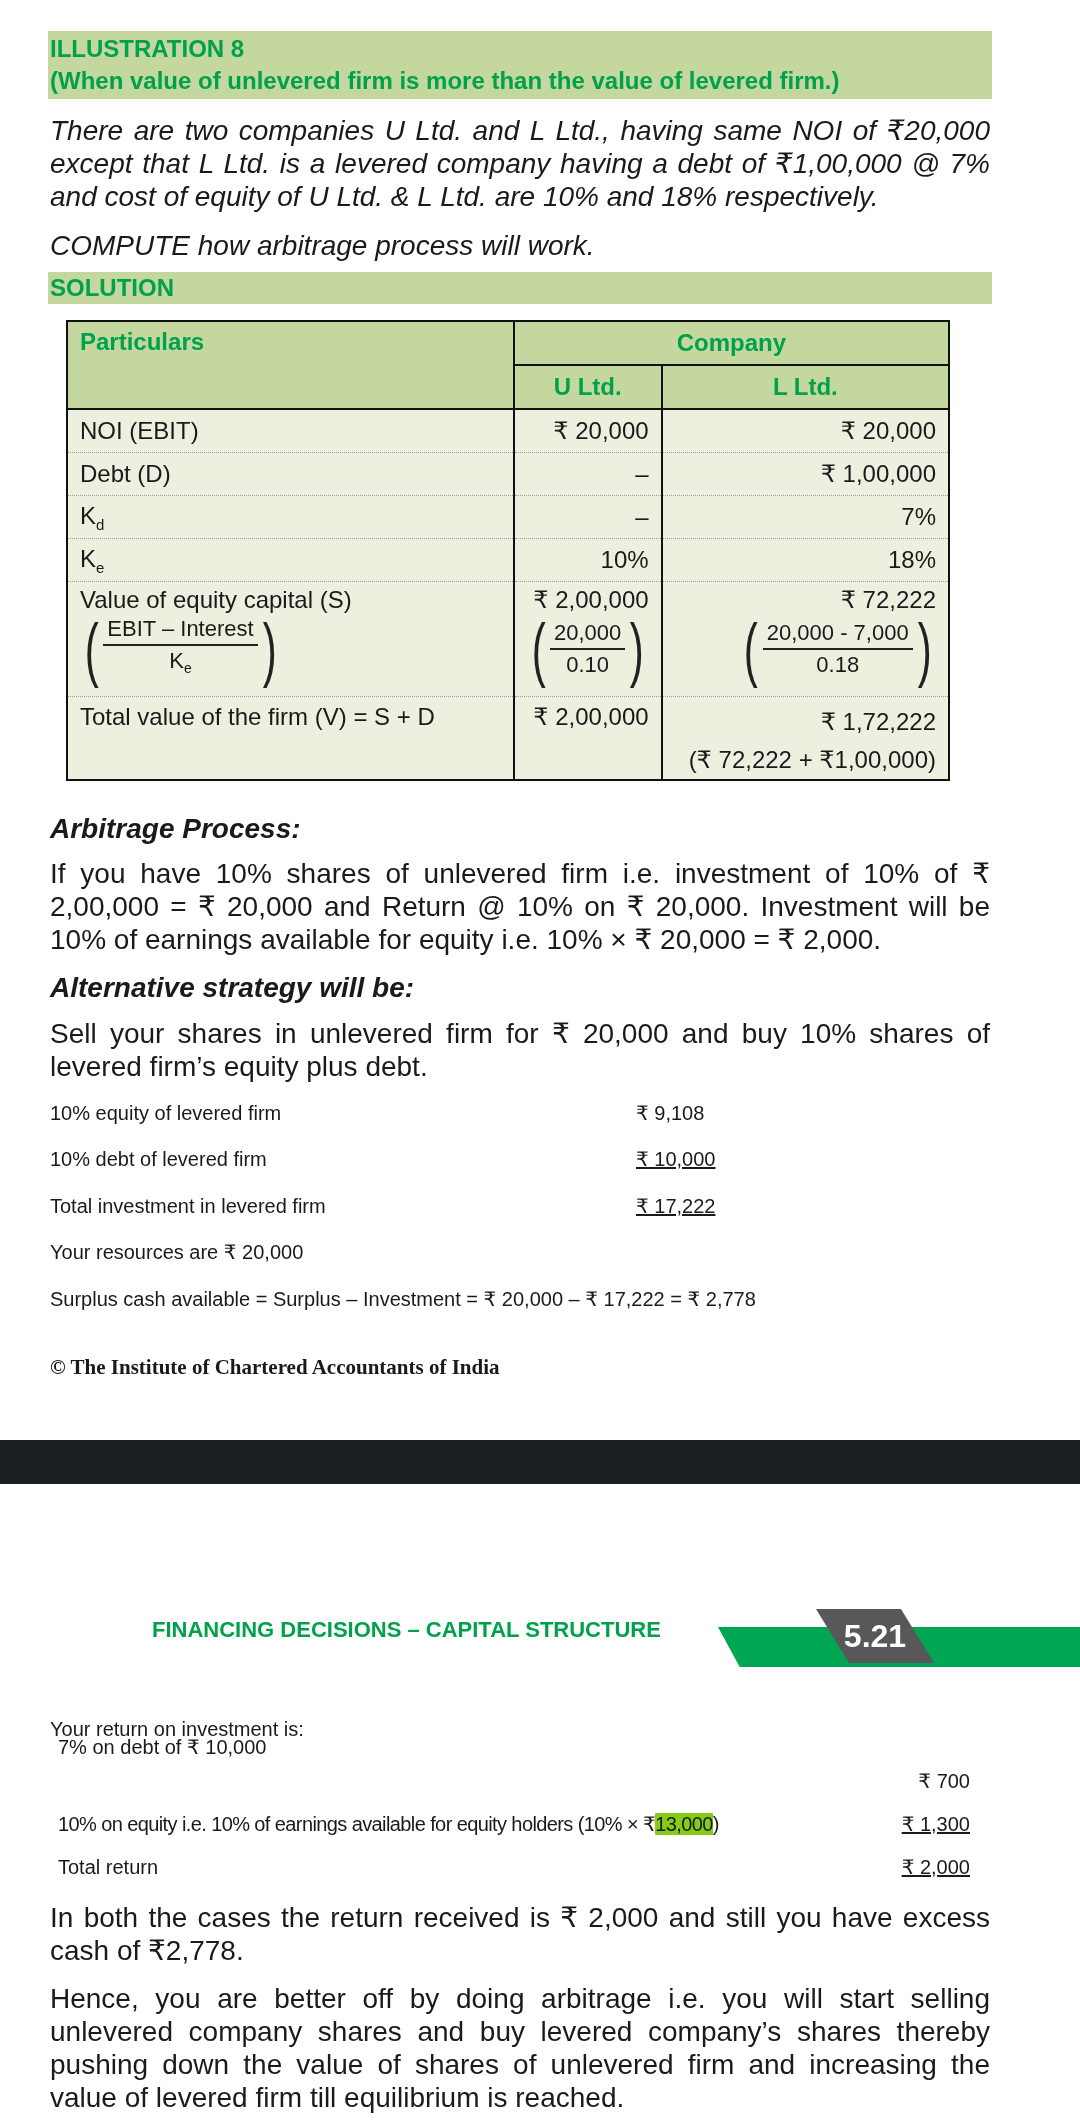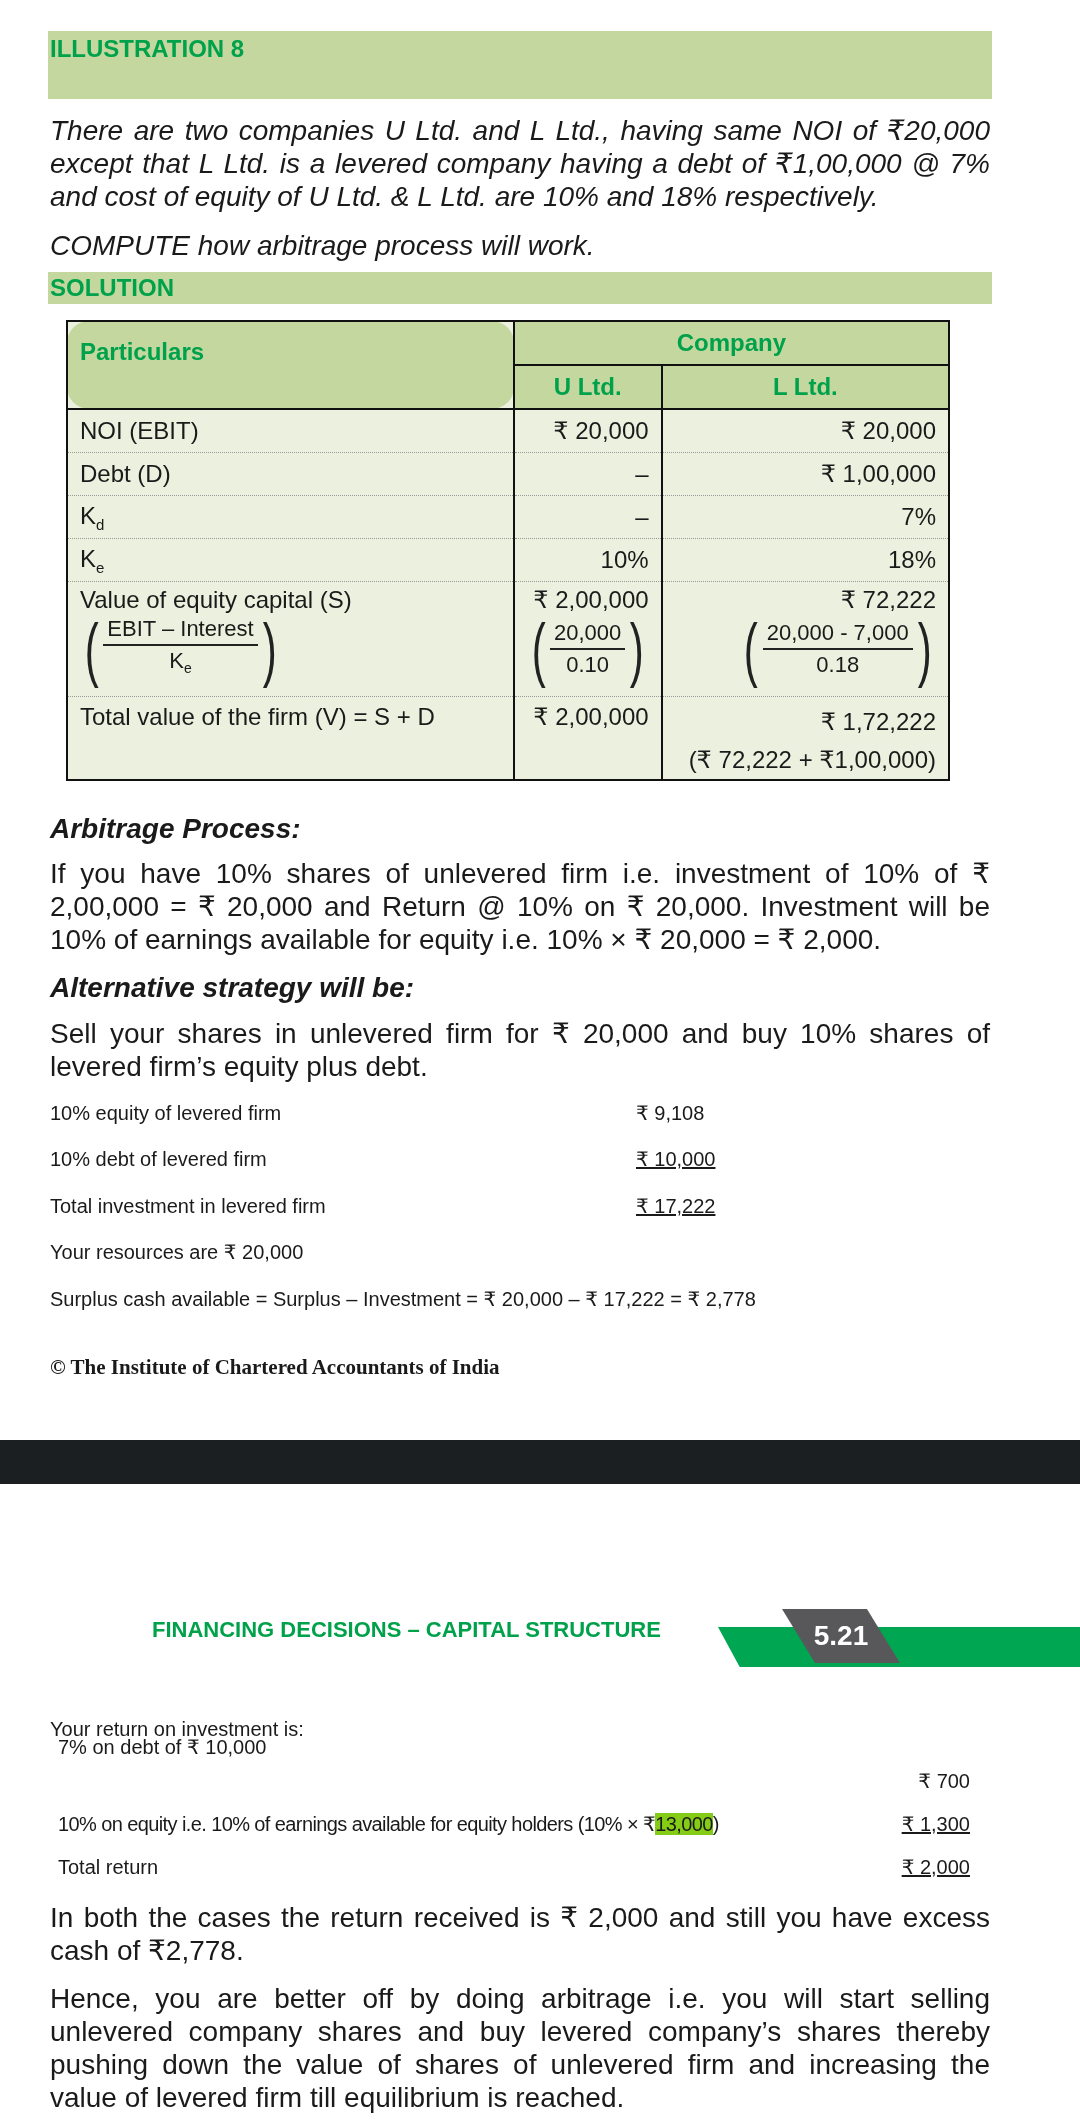--- a/index.html
+++ b/index.html
@@ -28,46 +28,47 @@
   .frac .n { border-bottom: 2px solid #222; padding: 0 4px; }
   .bold { font-weight: bold; font-style: italic; }
   .u { text-decoration: underline; }
 
   .row2 { position: absolute; font-size: 20px; line-height: 33px; }
   .dark-band { left: 0; top: 1440px; width: 1080px; height: 44px; background: #1c1f21; }
   .footer-copy { left: 50px; top: 1355px; font-family: "Liberation Serif", "DejaVu Serif", serif; font-weight: bold; font-size: 21px; }
   .chapter { left: 152px; top: 1617px; font-size: 22px; font-weight: bold; color: #00a14b; letter-spacing: 0px; }
   .green-bar { left: 718px; top: 1627px; width: 362px; height: 40px; background: #00a651;
                clip-path: polygon(0 0, 100% 0, 100% 100%, 6% 100%); }
-  .page-tag { left: 782px; top: 1609px; width: 118px; height: 54px; background: #58585a; color: #fff;
-              clip-path: polygon(0 0, 72% 0, 100% 100%, 28% 100%); font-weight: bold; font-size: 28px;
+  .page-tag { left: 816px; top: 1609px; width: 118px; height: 54px; background: #58585a; color: #fff;
+              clip-path: polygon(0 0, 72% 0, 100% 100%, 28% 100%); font-weight: bold; font-size: 32px;
               display: flex; align-items: center; justify-content: center; }
   .hl { background: #84cc16; }
 </style>
 </head>
 <body>
 
 <div class="abs banner title-banner">
   <div>ILLUSTRATION 8</div>
+  <div>(When value of unlevered firm is more than the value of levered firm.)</div>
 </div>
 
 <div class="abs para italic" style="top:114px;">There are two companies U Ltd. and L Ltd., having same NOI of ₹20,000 except that L Ltd. is a levered company having a debt of ₹1,00,000 @ 7% and cost of equity of U Ltd. &amp; L Ltd. are 10% and 18% respectively.</div>
 <div class="abs para italic" style="top:229px;">COMPUTE how arbitrage process will work.</div>
 
 <div class="abs banner solution-banner">SOLUTION</div>
 
 <table class="sol">
   <colgroup>
       <col style="width:448px">
       <col style="width:148px">
       <col style="width:288px">
     </colgroup>
   <tbody>
       <tr class="hdr1">
-    <th rowspan="2" style="text-align:left;vertical-align:top;padding-top:16px;border-radius:22px;">Particulars</th>
+    <th rowspan="2" style="text-align:left;vertical-align:top;padding-top:6px;">Particulars</th>
     <th colspan="2">Company</th>
   </tr>
   <tr class="hdr2">
     <th>U Ltd.</th>
     <th>L Ltd.</th>
   </tr>
   <tr>
     <td>NOI (EBIT)</td>
     <td class="num">₹ 20,000</td>
     <td class="num">₹ 20,000</td>

